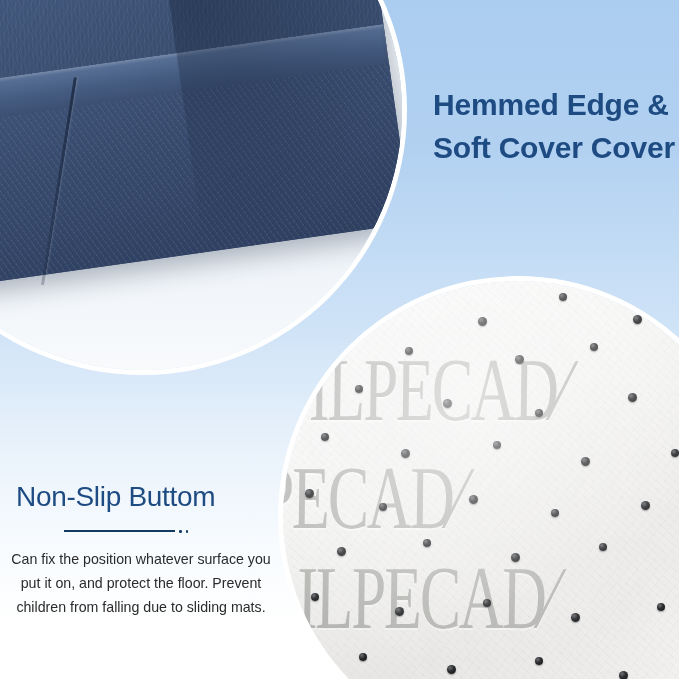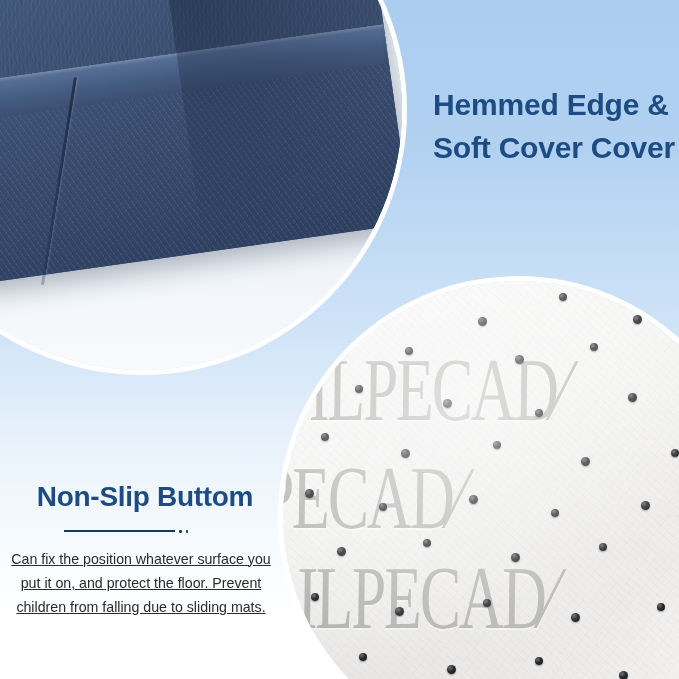--- a/index.html
+++ b/index.html
@@ -79,25 +79,25 @@
   .wm-2{left:-78px;top:182px;font-size:62px;transform:scaleY(1.45) skewX(-1deg);}
   .wm-3{left:14px;top:282px;font-size:62px;transform:scaleY(1.45) skewX(-1deg);}
 
   
   #headline{position:absolute;left:433px;top:83px;width:246px;}
   #headline .ln{color:#1d4b82;font-size:30px;line-height:43px;
      font-weight:700;letter-spacing:-.2px;white-space:nowrap;}
 
   #feature{position:absolute;left:8px;top:480px;width:266px;text-align:center;}
   #feature-title{color:#1d4b82;font-size:28px;line-height:34px;
-     font-weight:700;letter-spacing:-.3px;text-align:center;padding-left:8px;}
+     font-weight:400;letter-spacing:-.3px;text-align:left;padding-left:8px;}
   .rule-wrap{display:flex;align-items:center;gap:4px;margin:16px 0 14px 56px;width:124px;}
   .rule-line{flex:1;height:2px;background:#123a63;}
   .rule-dot{width:2.5px;height:2.5px;background:#123a63;border-radius:50%;}
-  #feature-body{color:#2b2b2b;font-size:14.2px;line-height:24px;text-decoration:underline;}
+  #feature-body{color:#2b2b2b;font-size:14.2px;line-height:24px;}
 </style>
 </head>
 <body>
 
 <div id="stage">
 
   <div id="circle-velvet">
     <div class="velvet-photo">
       <div class="table-surface"></div>
       <div class="cushion">

